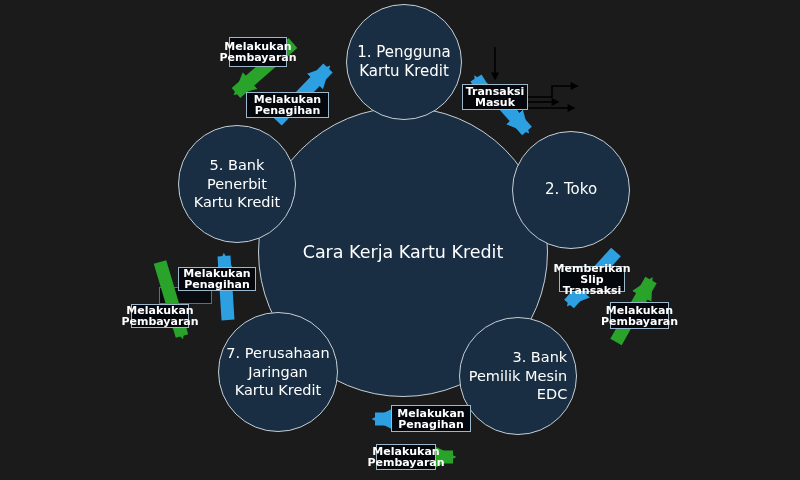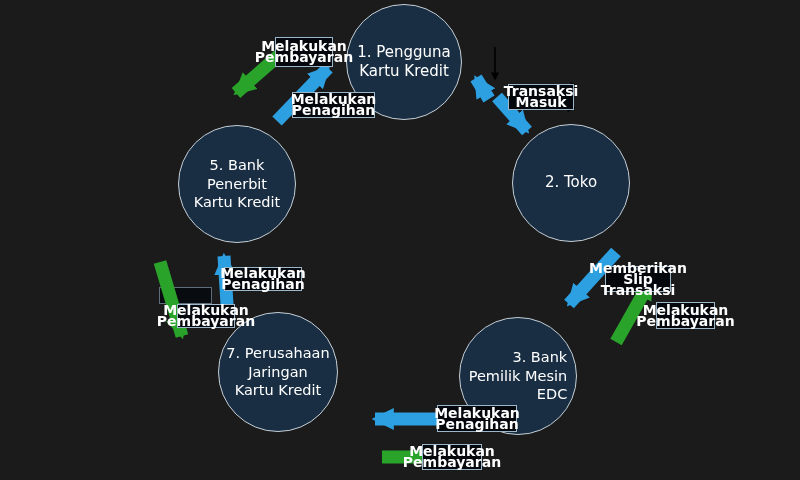--- a/index.html
+++ b/index.html
@@ -25,46 +25,48 @@
   .fill-blue{fill:var(--arrow-blue,#2da0e2);}
   .fill-green{fill:var(--arrow-green,#2aa32b);}
   .fill-black{fill:var(--arrow-black,#000);}
   .connector{stroke:var(--arrow-black,#000);stroke-width:1.6;fill:none;}
   .big-arrow{stroke-width:13;fill:none;}
   .flow-label{
     position:absolute;box-sizing:border-box;
     background:var(--label-bg,#04080d);
     border:1px solid var(--label-border,#9ab7cc);
     display:flex;align-items:center;justify-content:center;
-    text-align:center;font-size:14px;font-weight:bold;
+    text-align:center;font-size:11px;font-weight:bold;
     line-height:11px;white-space:pre-line;color:var(--text,#fff);
     z-index:30;
-    margin-left:46px;
   }
   .empty-box{
     position:absolute;box-sizing:border-box;
     background:rgba(5,8,13,.85);
     border:1px solid var(--empty-box-border,#5f6e7a);
     z-index:5;
   }
   .z-circles{z-index:10;}
   .z-arrows{z-index:20;}
 </style>
 </head>
 <body>
 
 <div class="stage">
 
+  <div class="node z-circles" style="left:258px;top:107px;width:290px;height:290px;">
+    <div class="node-label" style="font-size:17.5px;">Cara Kerja Kartu Kredit</div>
+  </div>
 
   <div class="node z-circles" style="left:346px;top:4px;width:116px;height:116px;">
     <div class="node-label" style="font-size:15px;">1. Pengguna
 Kartu Kredit</div>
   </div>
 
-  <div class="node z-circles" style="left:512px;top:124px;width:118px;height:118px;">
+  <div class="node z-circles" style="left:512px;top:131px;width:118px;height:118px;">
     <div class="node-label" style="font-size:15px;">2. Toko</div>
   </div>
 
   <div class="node z-circles" style="left:459px;top:317px;width:118px;height:118px;text-align:right;">
     <div class="node-label" style="font-size:14.5px;">3. Bank
 Pemilik Mesin
 EDC</div>
   </div>
 
   <div class="node z-circles" style="left:218px;top:312px;width:120px;height:120px;">

